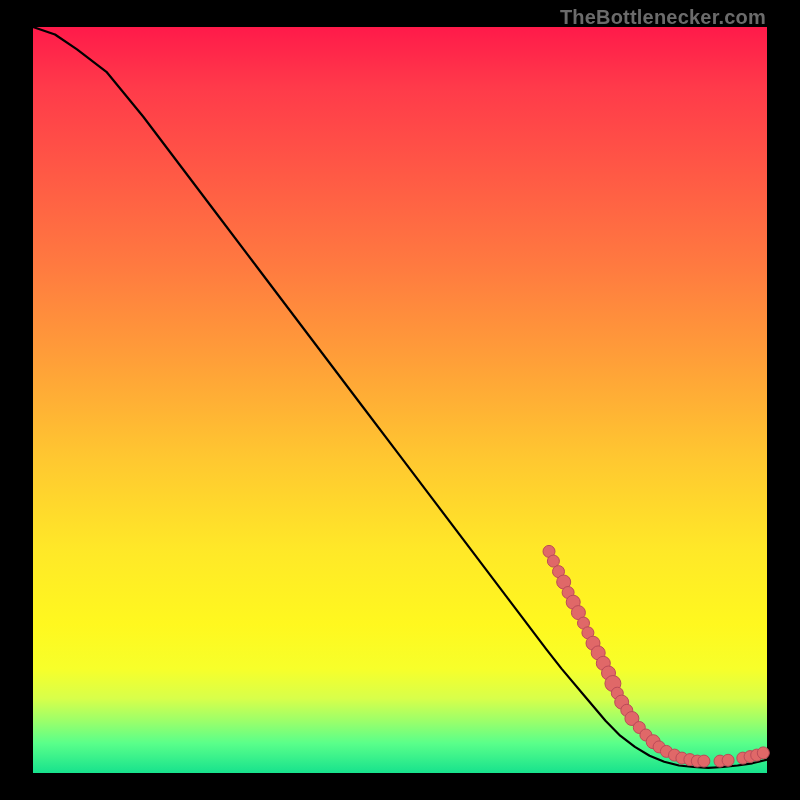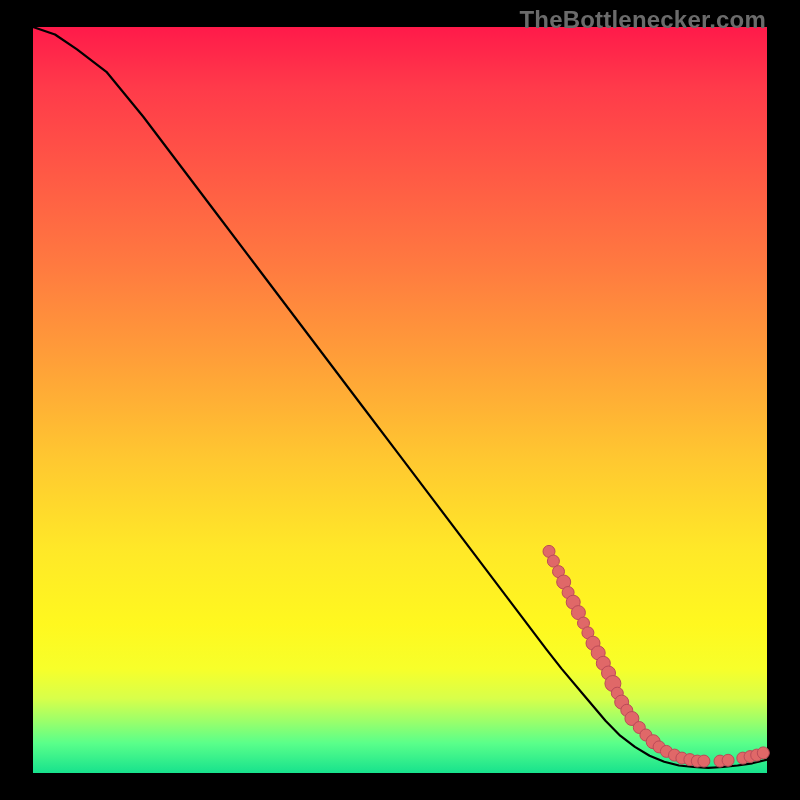--- a/index.html
+++ b/index.html
@@ -39,21 +39,21 @@
       #9cff6a 93%,
       #5aff8a 96%,
       #17e28d 100%
     );
   }
   .attribution {
     position: absolute;
     top: 6px;
     right: 34px;
     color: #6b6b6b;
-    font-size: 24px;
+    font-size: 20px;
     font-weight: 600;
     letter-spacing: 0.2px;
   }
   svg.plot {
     position: absolute;
     left: 33px;
     top: 27px;
     width: 734px;
     height: 746px;
     overflow: visible;

